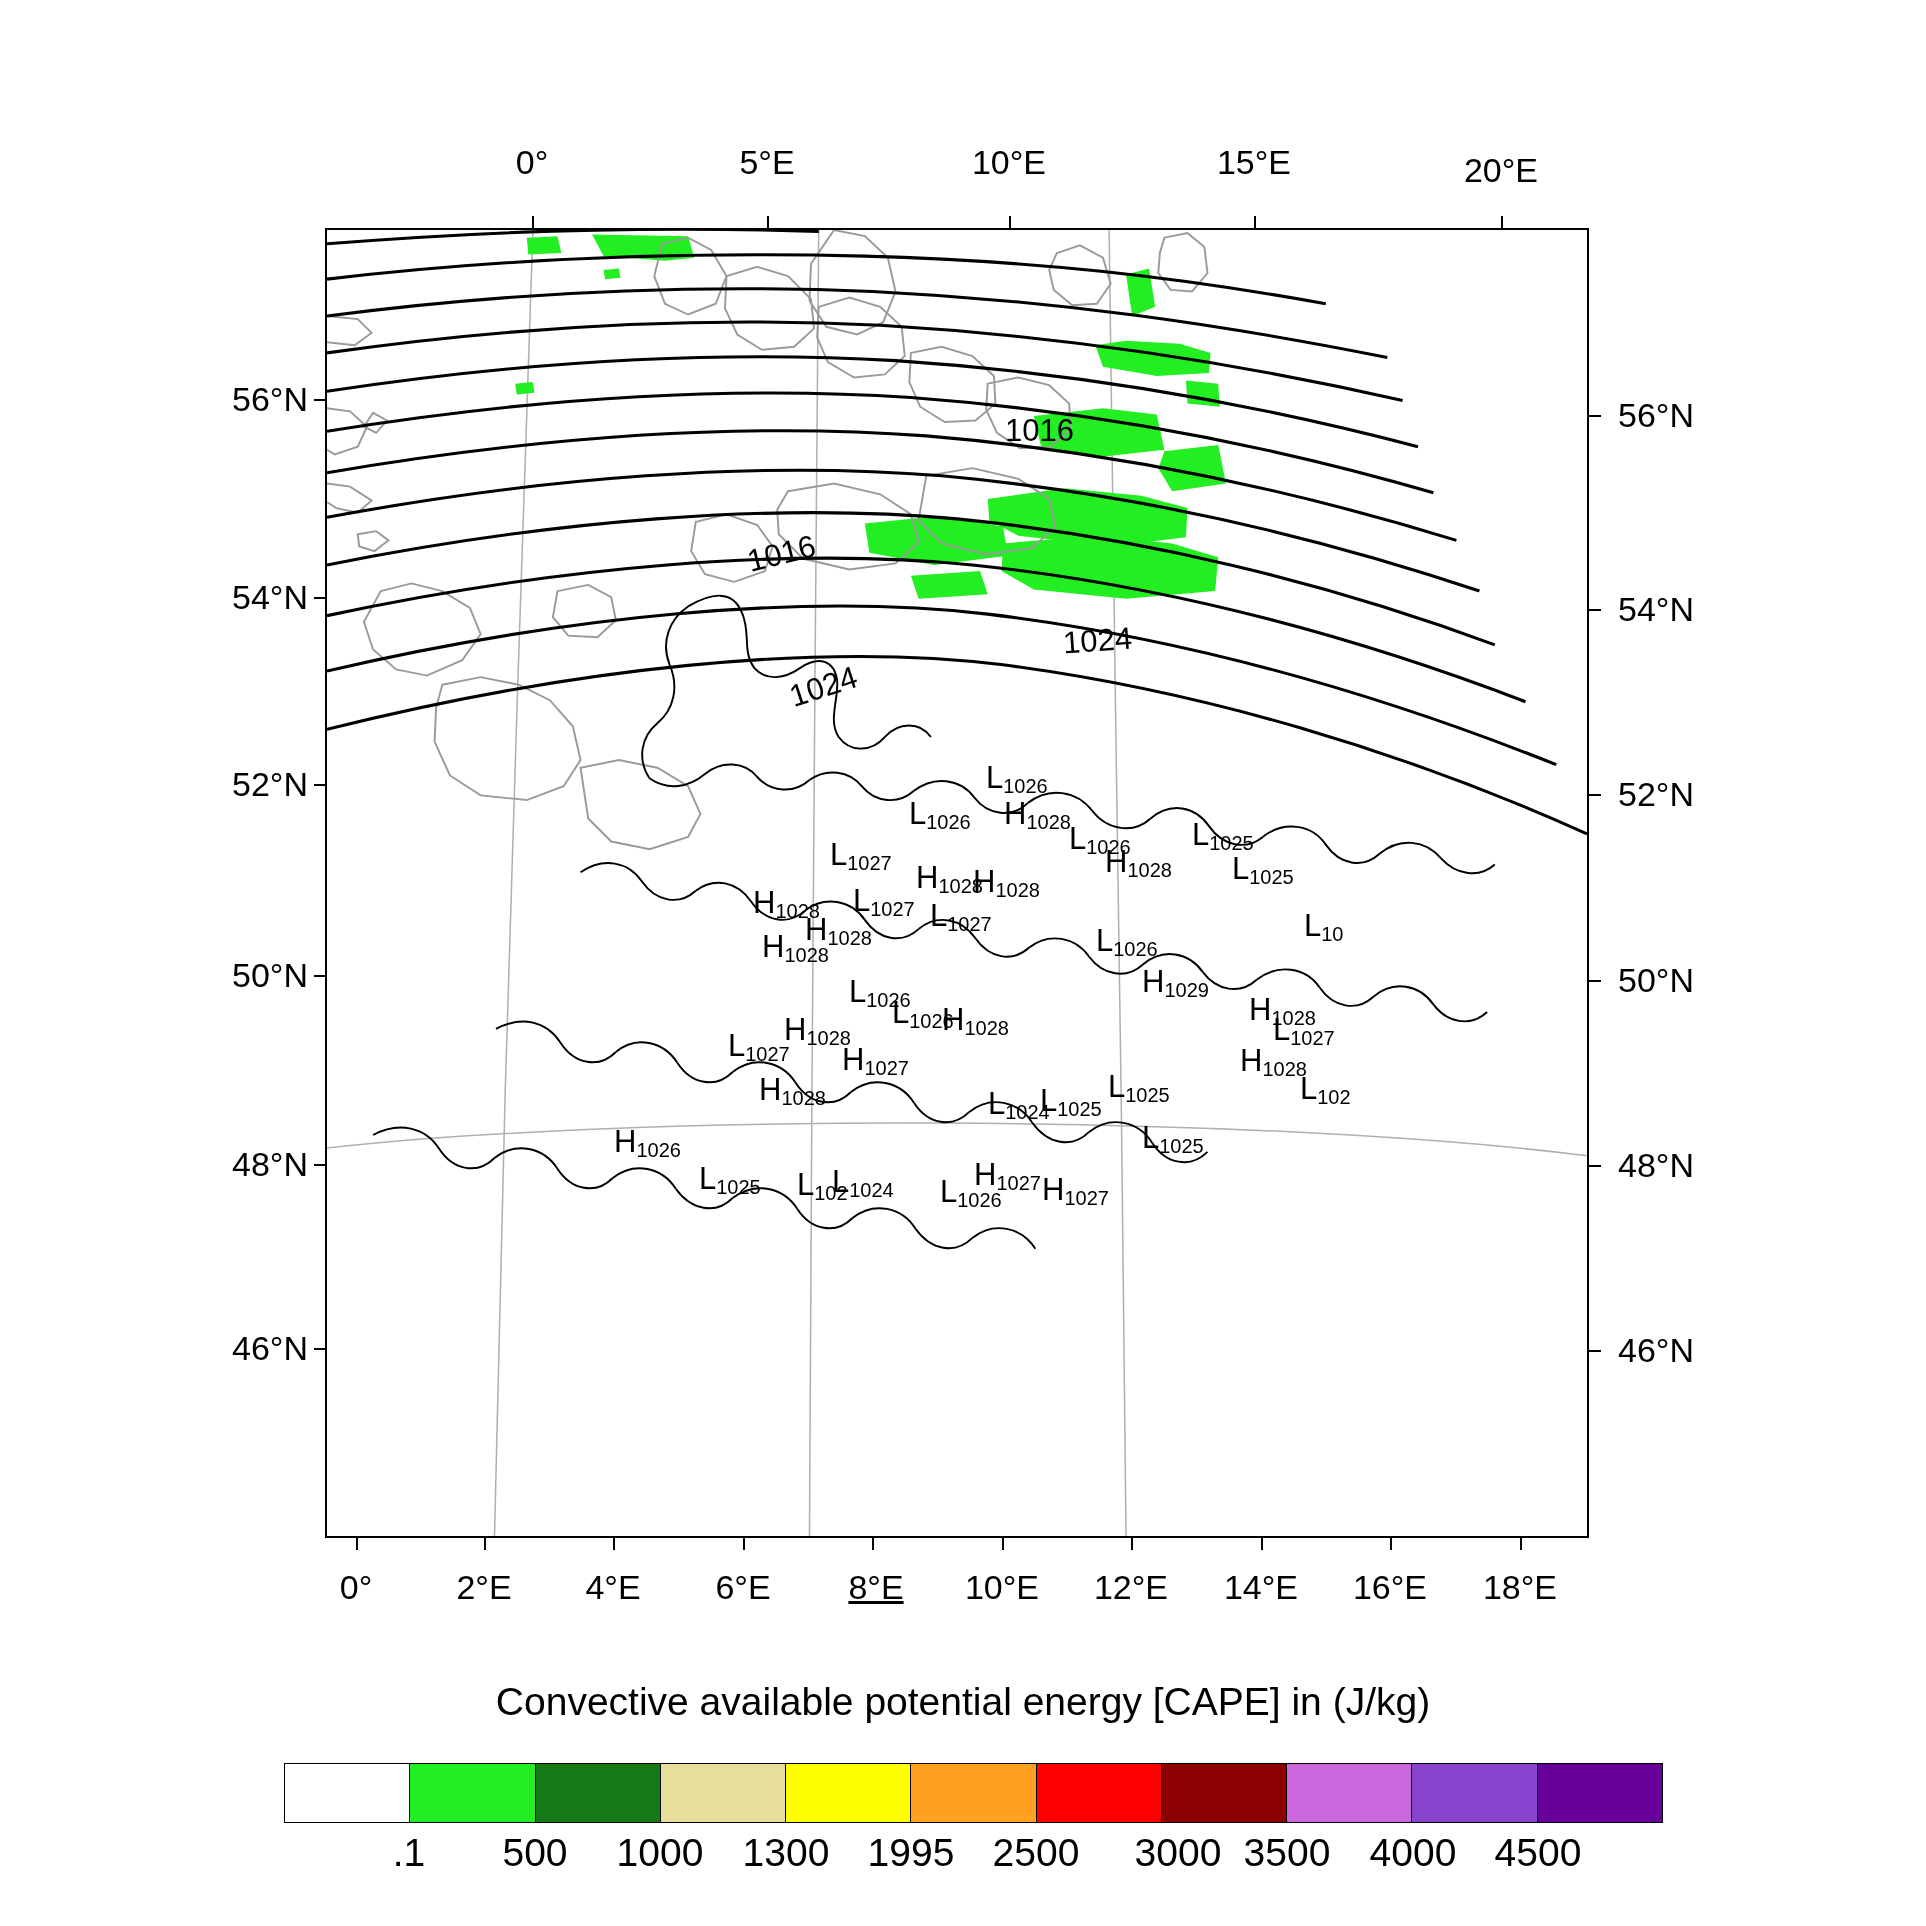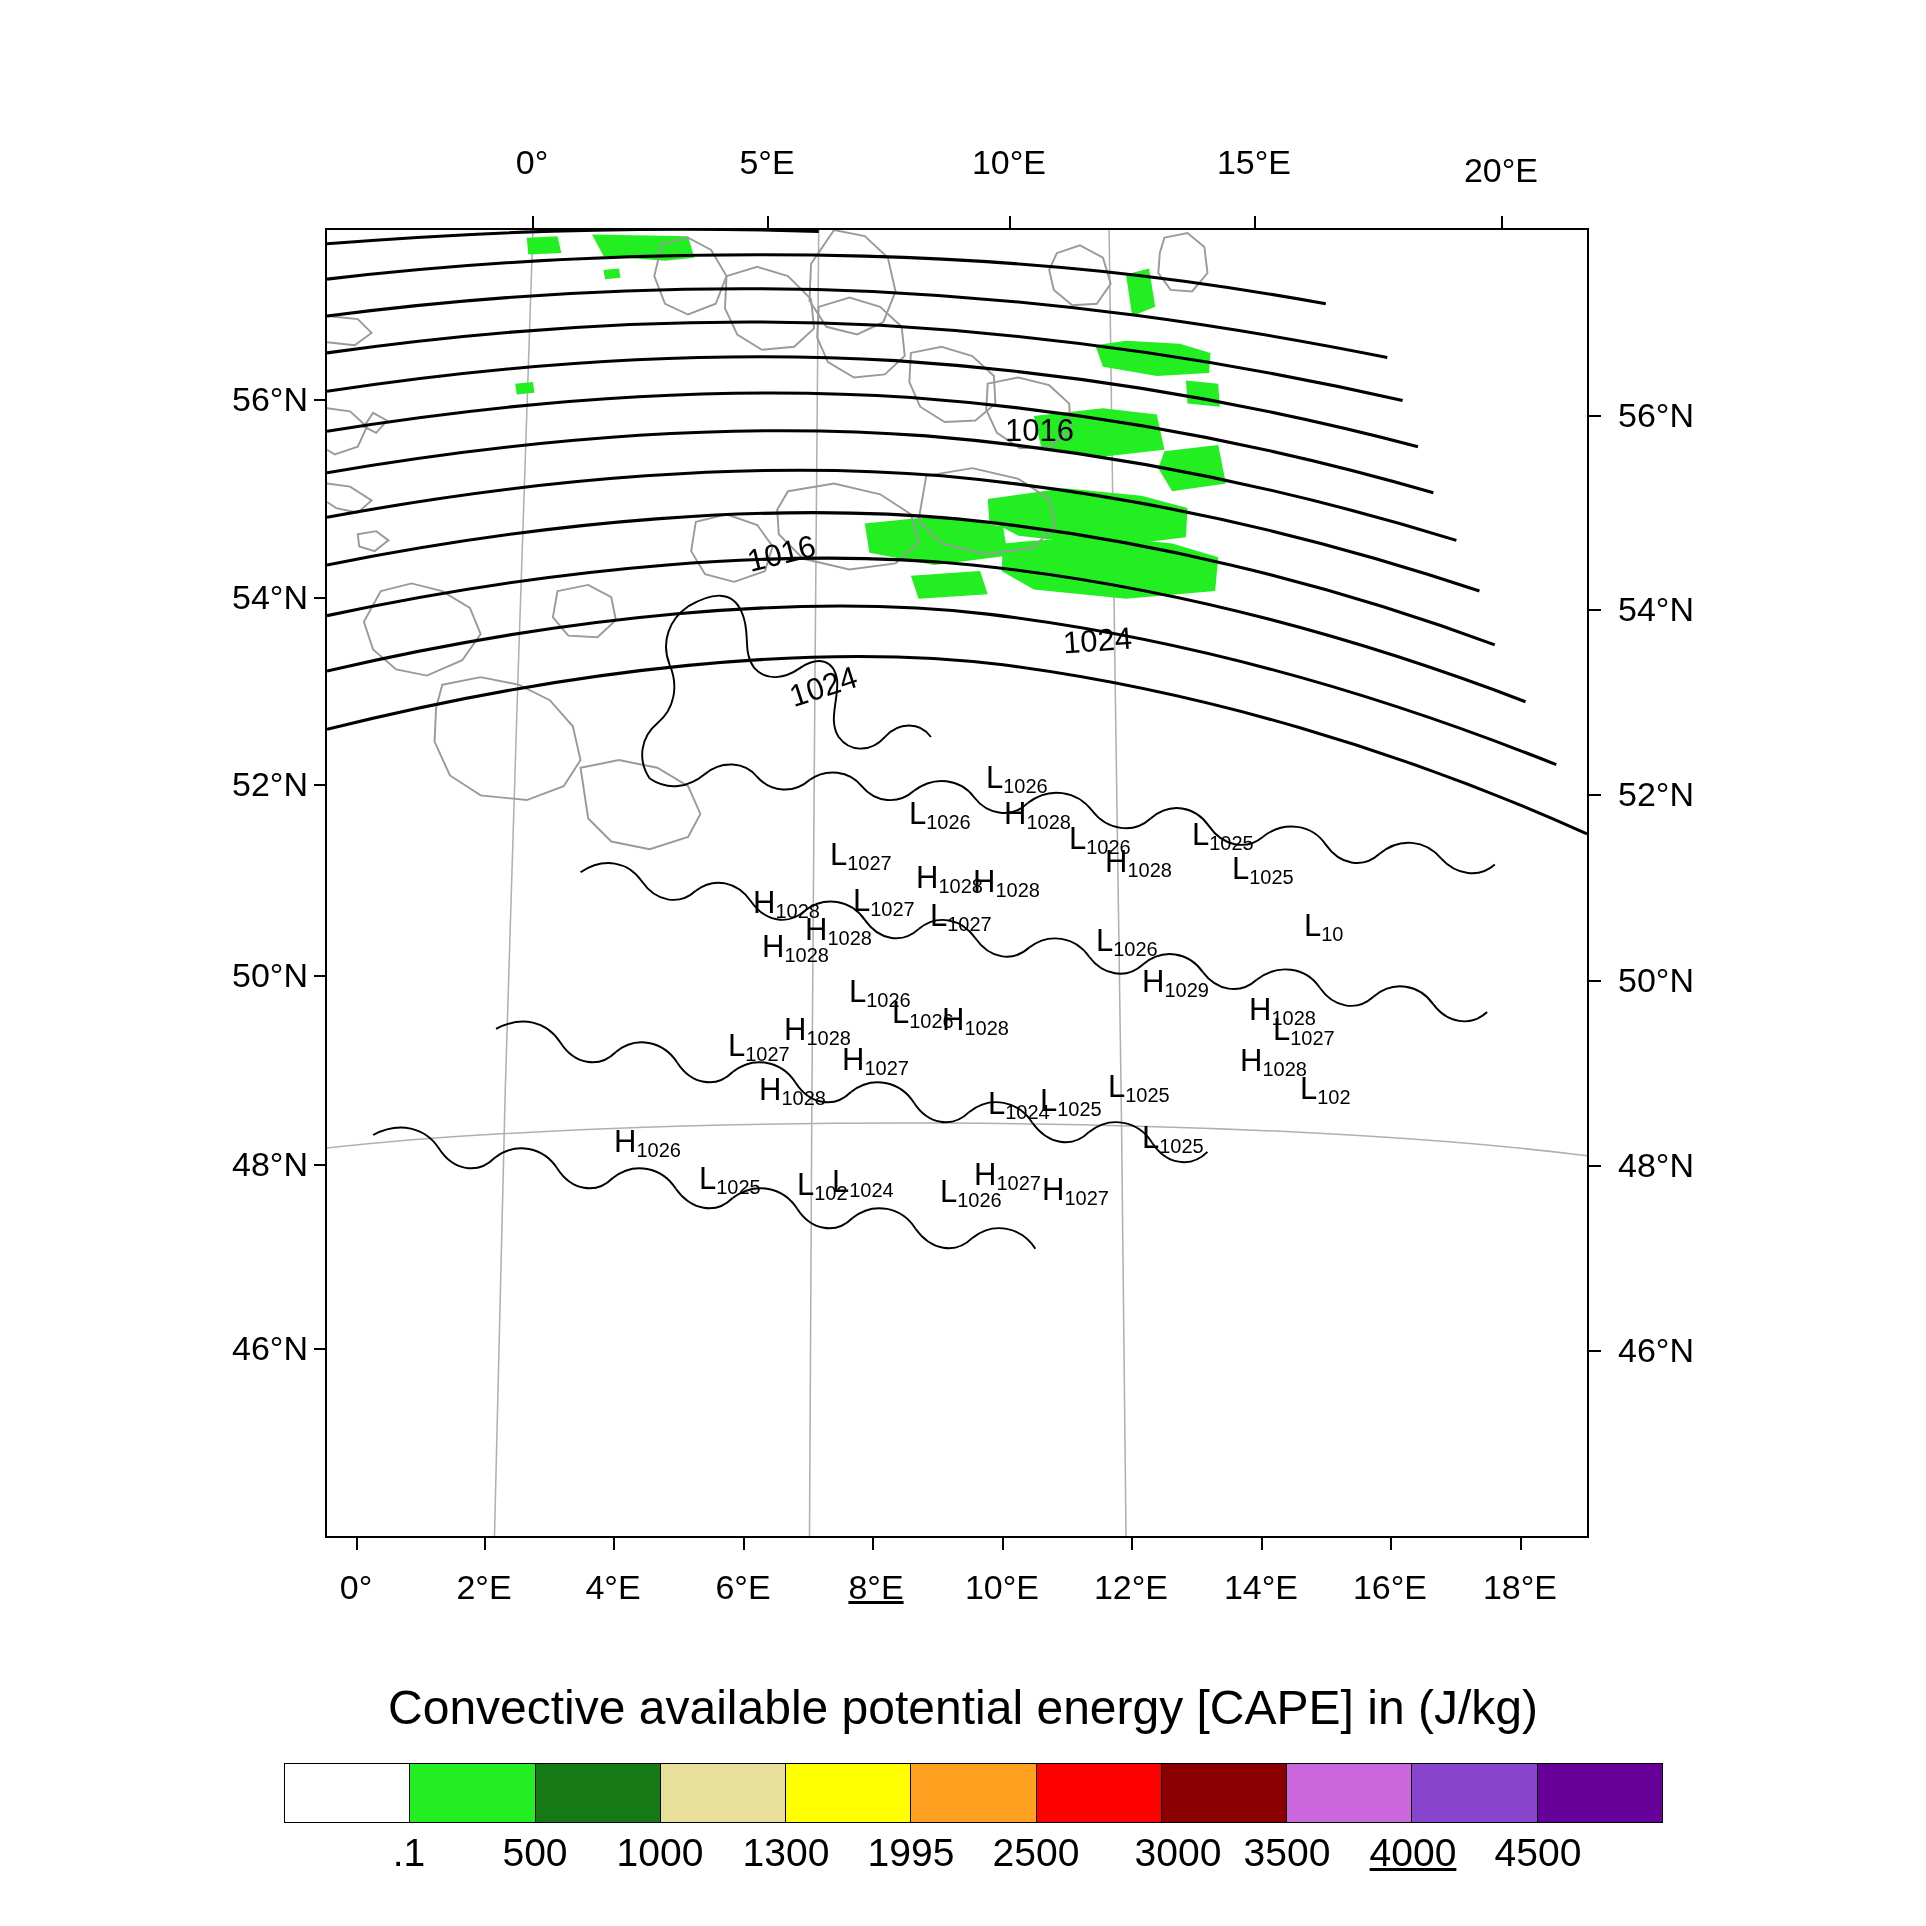--- a/index.html
+++ b/index.html
@@ -33,21 +33,21 @@
   .press-box{
     position:absolute;left:917px;top:1587px;width:672px;height:48px;
     border:1.5px solid #000;box-sizing:border-box;background:#fff;
     display:flex;align-items:center;justify-content:center;
     font-size:32px;
   }
 
   
   .cb-title{
     position:absolute;left:0;top:1680px;width:1926px;text-align:center;
-    font-size:48px;
+    font-size:39px;
   }
   .cbar{
     position:absolute;left:284px;top:1763px;width:1379px;height:60px;
     border:1.5px solid #000;box-sizing:border-box;display:flex;
   }
   .cbar div{flex:1 1 0;height:100%;border-right:0.8px solid #000;}
   .cbar div:last-child{border-right:none;}
   .cb-labels{
     position:absolute;left:284px;top:1831px;width:1379px;height:46px;
   }
@@ -319,18 +319,18 @@
     </div>
 <div class="cb-labels" id="cb-labels">
       <span style="left: 125px;">.1</span>
       <span style="left: 251px;">500</span>
       <span style="left: 376px;">1000</span>
       <span style="left: 502px;">1300</span>
       <span style="left: 627px;">1995</span>
       <span style="left: 752px;">2500</span>
       <span style="left: 878px; margin-left: 16px;">3000</span>
       <span style="left: 1003px;">3500</span>
-      <span style="left: 1129px; text-decoration: underline;">4000</span>
+      <span style="left: 1129px;">4000</span>
       <span style="left: 1254px;">4500</span>
     </div>
 
 </div>
 
 
 </body></html>

